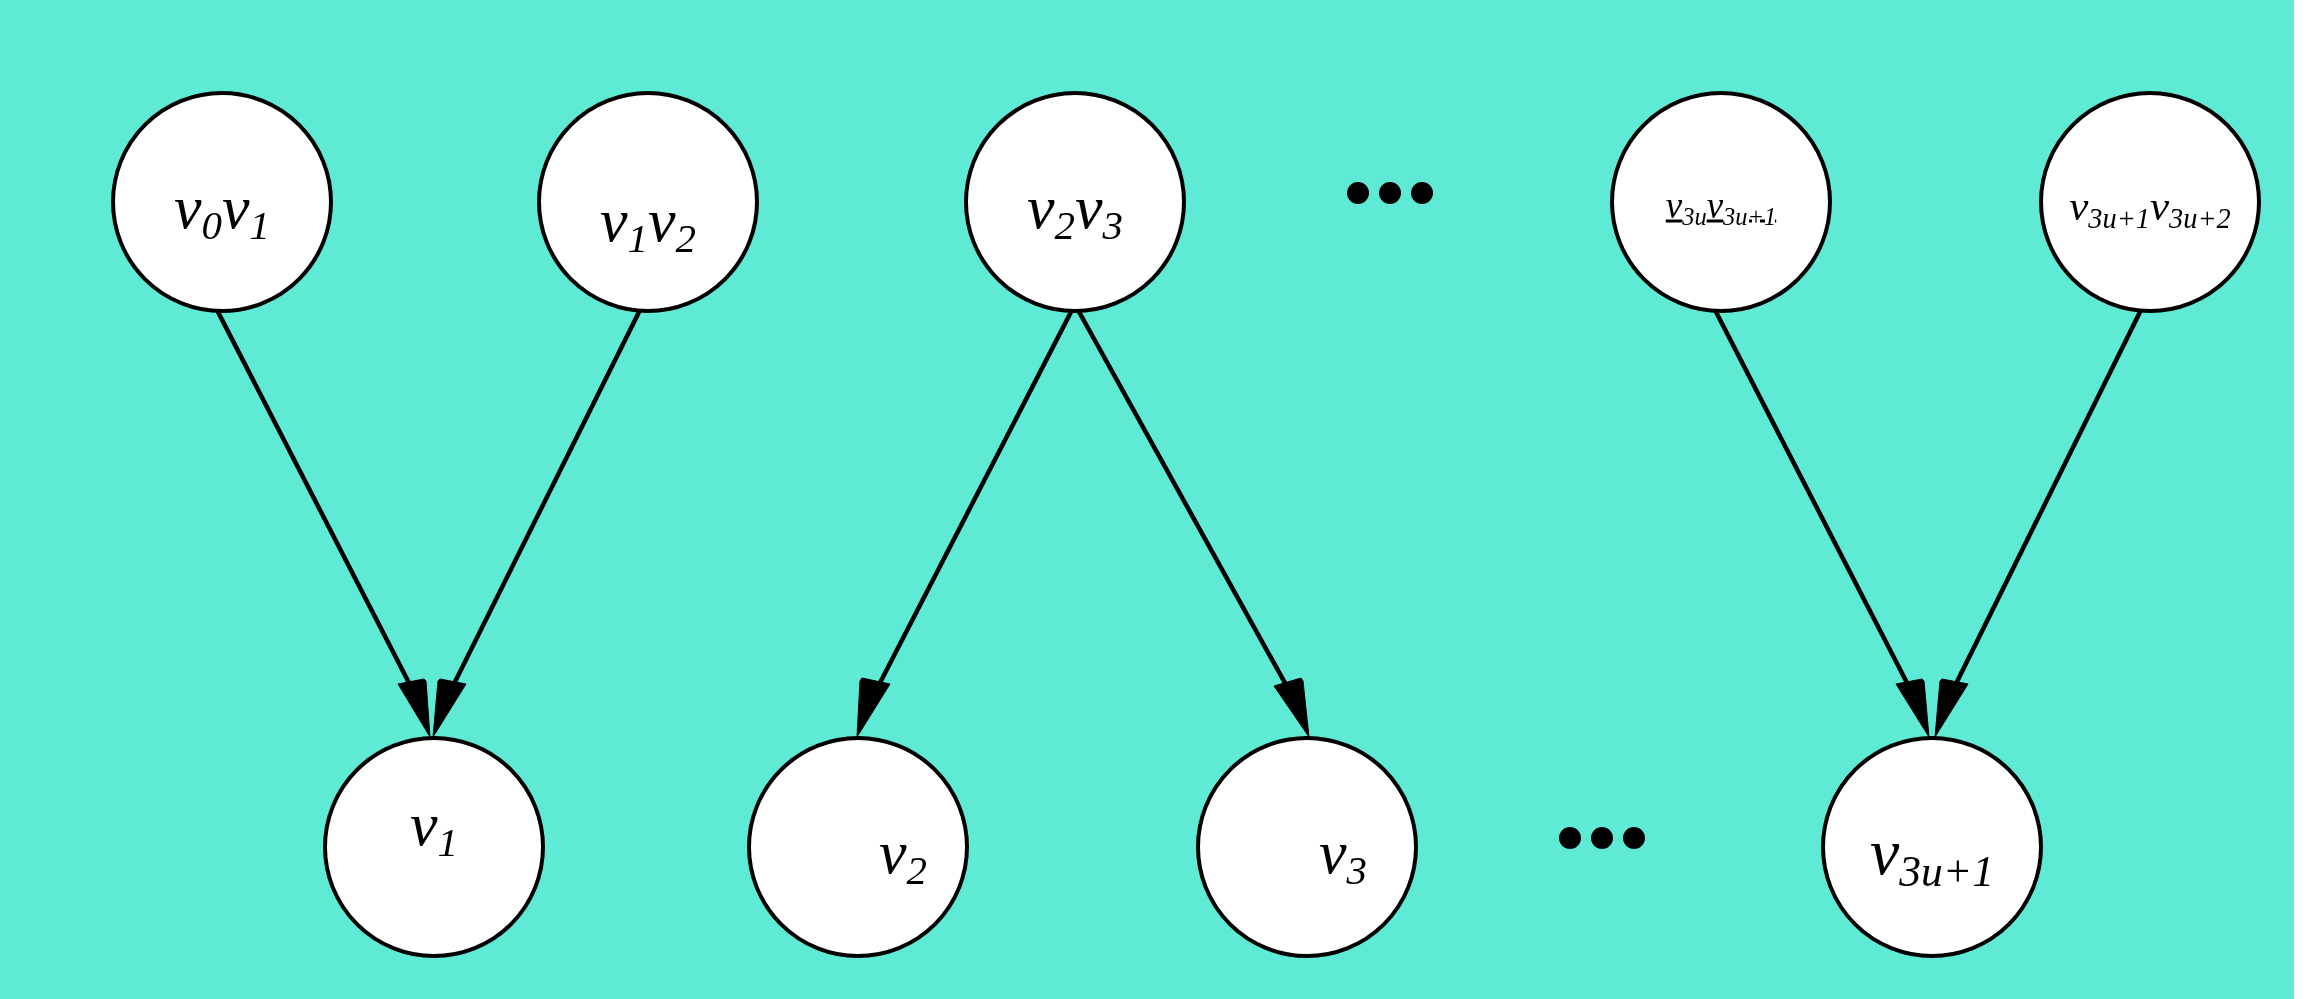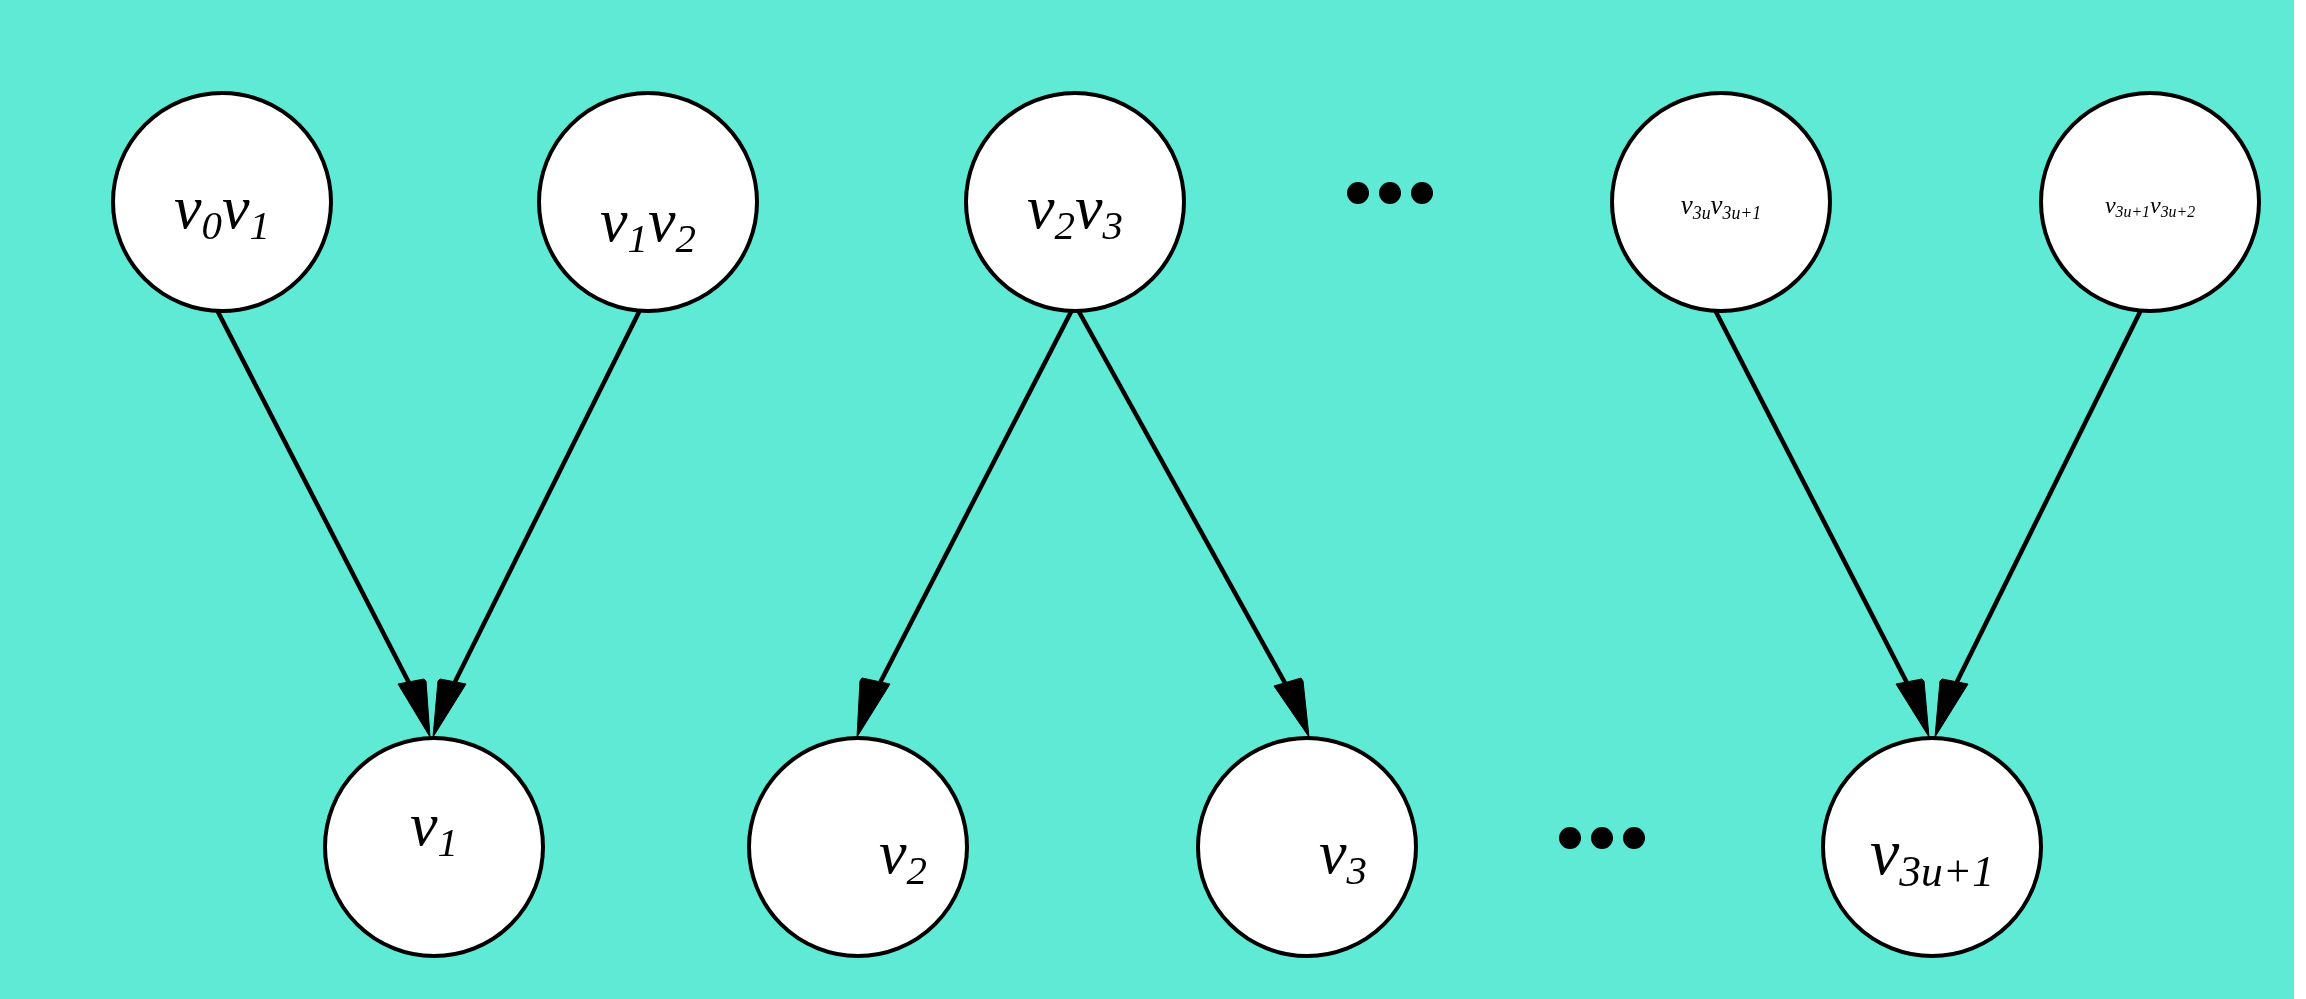--- a/index.html
+++ b/index.html
@@ -54,22 +54,22 @@
   .node-label sub {
     font-size: 0.66em;
     font-style: italic;
     vertical-align: baseline;
     position: relative;
     top: 0.28em;
     line-height: 0;
   }
   .sz-lg { font-size: 62px; }
   .sz-md { font-size: 66px; }
-  .sz-sm { font-size: 27px; }
-  .sz-xs { font-size: 24px; }
+  .sz-sm { font-size: 37px; text-decoration: underline; }
+  .sz-xs { font-size: 43px; }
 </style>
 </head>
 <body>
 
 <div id="stage">
 
   <svg class="canvas" viewBox="0 0 2306 999" xmlns="http://www.w3.org/2000/svg">
 
     <g>
 

